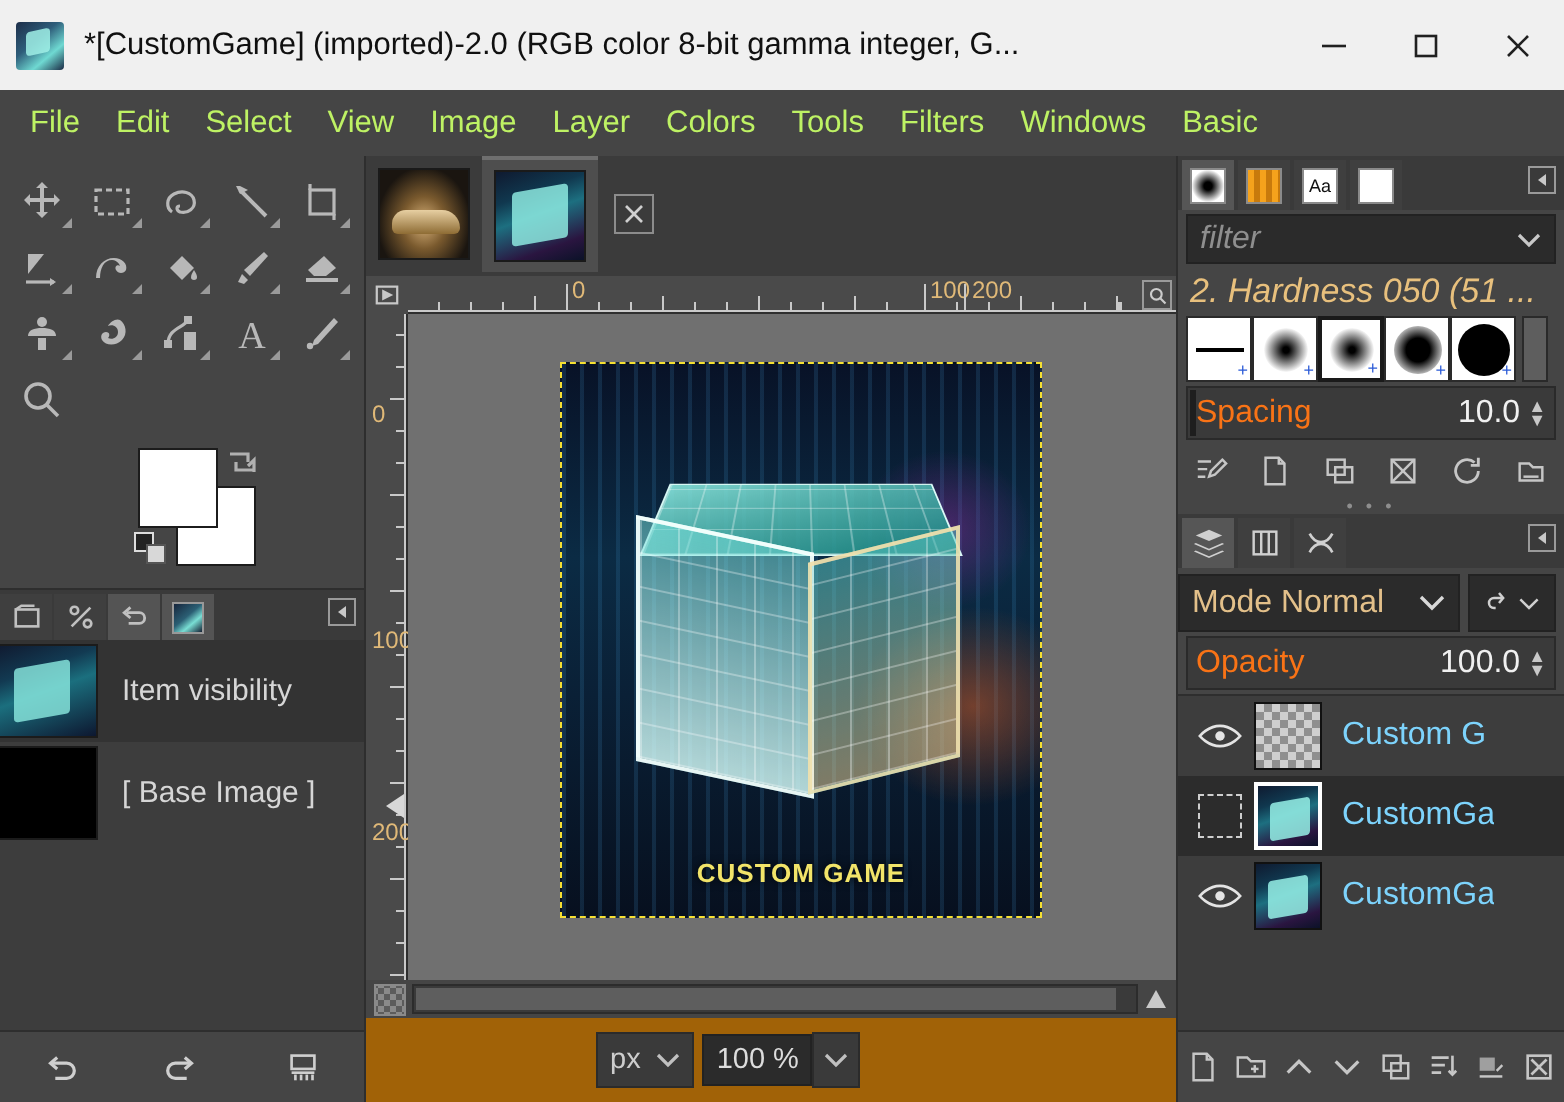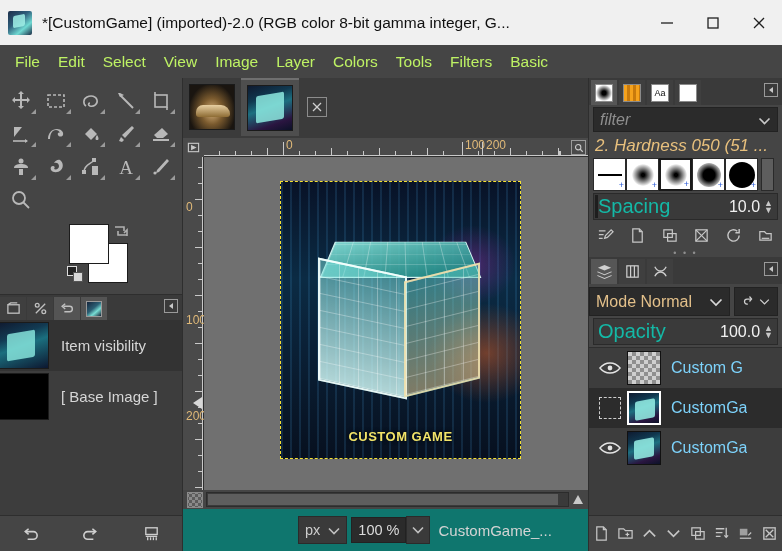--- a/index.html
+++ b/index.html
@@ -186,21 +186,21 @@
     position:absolute; left:0; right:0; bottom:5%;
     text-align:center; color:#f2e469; font-weight:bold; font-size:13px;
     letter-spacing:.5px; text-shadow:0 0 4px rgba(0,0,0,.9);
   }
   #hscroll-row { height:19px; display:flex; align-items:center; background:#454545; padding:0 1px; }
   #qmask { width:16px;height:16px;margin:0 3px; border:1px solid #8a8a8a;
       background: repeating-conic-gradient(#8a8a8a 0% 25%, #5c5c5c 0% 50%) 50%/6px 6px; }
   #hscroll { flex:1; height:15px; background:#3a3a3a; border:1px solid #2c2c2c; position:relative; }
   #hscroll-thumb { position:absolute; left:1px; top:1px; bottom:1px; width:97%; background:#5e5e5e; }
   #nav-arrow { width:18px; display:flex; align-items:center; justify-content:center; color:#c9c9c9; }
-  #statusbar { height:42px; background:#0f766e; display:flex; align-items:center; padding-left:115px; }
+  #statusbar { height:42px; background:#a16207; display:flex; align-items:center; padding-left:115px; }
   .sb-sel {
     height:28px; background:#3a3a3a; border:1px solid #2b2b2b; display:flex; align-items:center;
     padding:0 6px; color:#cdcdcd; font-size:14.5px; margin-right:4px;
   }
   .sb-sel .chev { margin-left:8px; color:#c0c0c0; }
   #zoom-entry { height:26px; background:#2b2b2b; border:1px solid #222; color:#dcdcdc;
       font-size:14.5px; display:flex; align-items:center; padding:0 6px; }
   #zoom-chev { height:28px; width:24px; background:#3a3a3a; border:1px solid #2b2b2b;
       display:flex;align-items:center;justify-content:center; color:#c0c0c0; margin-right:8px; }
   #sb-filename { color:#d4d4d4; font-size:15px; white-space:nowrap; }
@@ -234,21 +234,21 @@
   .line-b { width:24px;height:2px;background:#000; }
   #brush-scroll { width:13px; height:33px; background:#5e5e5e; border:1px solid #2a2a2a; margin-left:3px; }
   #brush-cat {
     height:27px; background:#2b2b2b; border:1px solid #222; display:flex;align-items:center;
     justify-content:space-between; padding:0 6px; color:#ddd; font-size:16px;
   }
   .spin-row {
     height:27px; background:#3a3a3a; border:1px solid #2a2a2a; display:flex; align-items:center;
     position:relative; padding:0 4px;
   }
-  .spin-row .lbl { color:#14b8a6; font-size:20px; }
+  .spin-row .lbl { color:#f97316; font-size:16px; }
   .spin-row .val { margin-left:auto; color:#f0f0f0; font-size:16px; }
   .spin-row .arrows { margin-left:4px; display:flex; flex-direction:column; color:#c8c8c8; line-height:7px; font-size:9px; }
   .spin-row .fillbar { position:absolute; left:1px; top:1px; bottom:1px; width:3px; background:#1e1e1e; }
   #brush-btns { height:27px; display:flex; align-items:center; justify-content:space-around; color:#c6c6c6; }
   #brush-btns .ic { width:24px;height:22px;display:flex;align-items:center;justify-content:center; }
   .grip { height:8px; display:flex; align-items:center; justify-content:center; color:#8e8e8e; letter-spacing:2px; font-size:9px; }
   #layer-tabs { height:27px; background:#3a3a3a; display:flex; align-items:flex-end; position:relative; padding-left:2px; }
   .ltab { width:26px;height:25px;margin-right:2px; display:flex;align-items:center;justify-content:center;
      color:#cfcfcf; background:#3f3f3f; }
   .ltab.active { background:#565656; }
@@ -308,20 +308,21 @@
 <div id="menubar">
   <div class="menu-item">File</div>
   <div class="menu-item">Edit</div>
   <div class="menu-item">Select</div>
   <div class="menu-item">View</div>
   <div class="menu-item">Image</div>
   <div class="menu-item">Layer</div>
   <div class="menu-item">Colors</div>
   <div class="menu-item">Tools</div>
   <div class="menu-item">Filters</div>
+  <div class="menu-item">Windows</div>
   <div class="menu-item">Basic</div>
 </div>
 
 <div id="main">
 
   <div id="left-dock">
     <div id="toolbox">
       <div id="tool-grid">
         <div class="tool has-tri">
           <svg width="22" height="22" viewBox="0 0 22 22" fill="currentColor">
@@ -643,21 +644,20 @@
               <path d="M1 1.5L6 6.5l5-5"></path>
             </svg>
         </span>
       </div>
       <div id="zoom-entry">100 %</div>
       <div id="zoom-chev">
         <svg width="12" height="8" viewBox="0 0 12 8" fill="none" stroke="currentColor" stroke-width="1.6">
             <path d="M1 1.5L6 6.5l5-5"></path>
           </svg>
       </div>
-      <div id="sb-filename">CustomGame_...</div>
     </div>
   </div>
 
   <div id="right-dock">
     <div id="brush-tabs">
       <div class="btab active">
         <div class="glyph g-brush"></div>
       </div>
       <div class="btab">
         <div class="glyph g-grad"></div>

